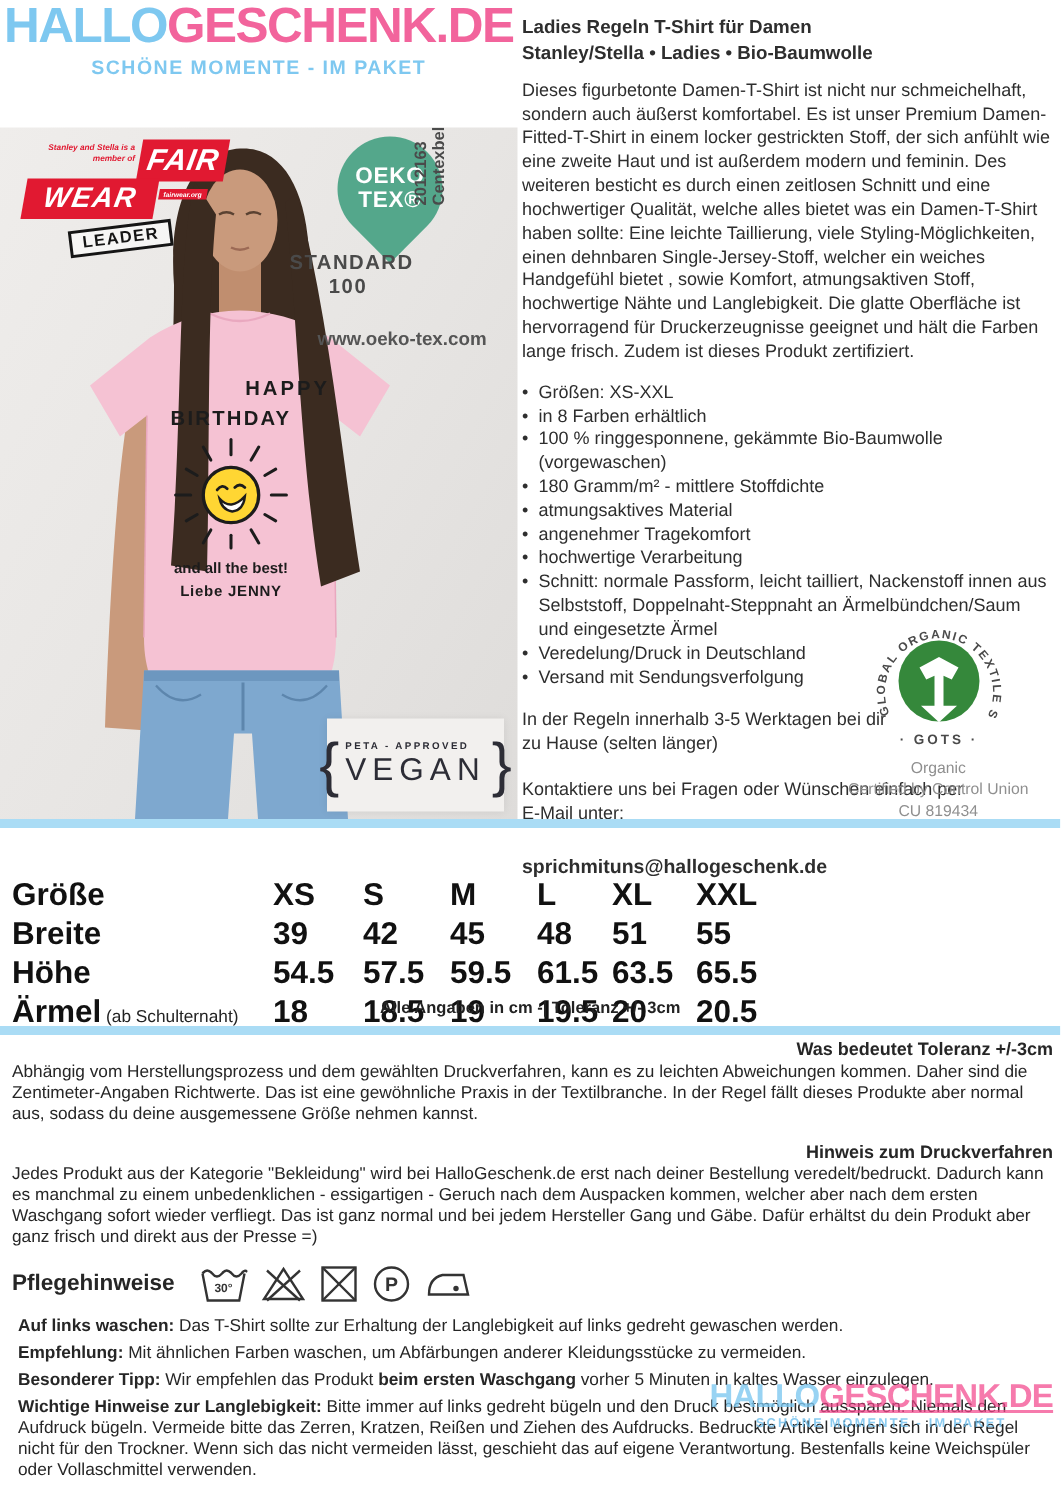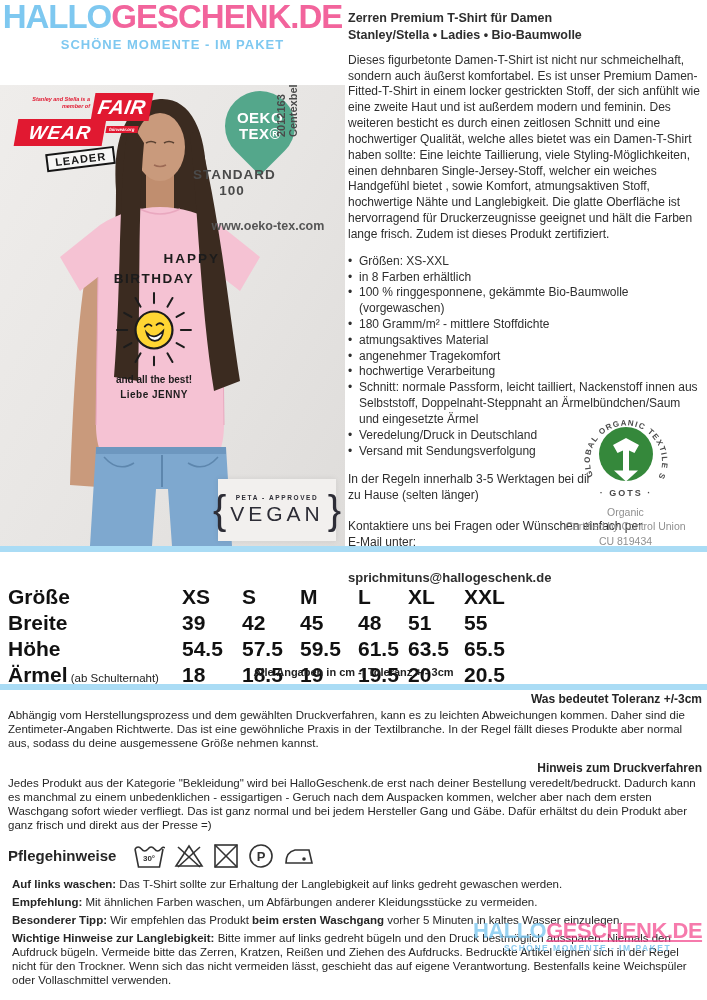--- a/index.html
+++ b/index.html
@@ -60,21 +60,21 @@
                      align-items:center; justify-content:center; color:#fff; font-weight:800; font-size:15px; line-height:1.05; letter-spacing:.5px; }
   .oeko-standard { position:absolute; left:0px; top:78px; width:78px; text-align:center; color:#4a4a4a; font-weight:700; font-size:13.5px; line-height:1.15; letter-spacing:1px; }
   .oeko-cert { position:absolute; left:82px; top:48px; color:#4a4a4a; font-weight:700; font-size:11px; line-height:1.1;
                transform:rotate(-90deg); transform-origin:left top; white-space:nowrap; }
   .oeko-url { position:absolute; left:0px; top:130px; width:150px; text-align:center; color:#555; font-weight:700; font-size:12.5px; }
 
   
   .vegan { position:absolute; left:218px; top:394px; width:118px; height:62px; background:#f2f0ee;
            display:flex; align-items:center; justify-content:center; color:#2d2d36; box-shadow:0 0 6px rgba(0,0,0,.08); }
   .vegan-brace { font-size:40px; font-weight:300; line-height:1; color:#2d2d36; }
-  .vegan-mid { text-align:center; margin:0 4px; }
+  .vegan-mid { text-align:left; margin:0 4px; }
   .vegan-approved { font-size:6.5px; font-weight:700; letter-spacing:1.6px; }
   .vegan-word { font-size:21px; font-weight:400; letter-spacing:4px; margin-top:1px; }
 
   
   .divider { position:absolute; left:0; width:707px; height:6px; background:#aadcf5; }
   .div1 { top:546px; }
   .div2 { top:684px; }
 
   
   .size-table { position:absolute; left:8px; top:584px; width:690px; border-collapse:collapse; }
@@ -109,21 +109,21 @@
 
 <div id="page">
 
   <div class="logo-block">
     <div class="logo-main"><span class="logo-blue">HALLO</span><span class="logo-pink">GESCHENK</span><span class="logo-pink">.DE</span></div>
     <div class="logo-tagline">SCHÖNE MOMENTE - IM PAKET</div>
   </div>
 
   <div class="right-col">
     <div class="prod-title">
-      <div>Zerren Premium T-Shirt für Damen</div>
+      <div>Ladies Regeln T-Shirt für Damen</div>
       <div>Stanley/Stella • Ladies • Bio-Baumwolle</div>
     </div>
     <p class="desc">Dieses figurbetonte Damen-T-Shirt ist nicht nur schmeichelhaft, sondern auch äußerst komfortabel. Es ist unser Premium Damen-Fitted-T-Shirt in einem locker gestrickten Stoff, der sich anfühlt wie eine zweite Haut und ist außerdem modern und feminin. Des weiteren besticht es durch einen zeitlosen Schnitt und eine hochwertiger Qualität, welche alles bietet was ein Damen-T-Shirt haben sollte: Eine leichte Taillierung, viele Styling-Möglichkeiten, einen dehnbaren Single-Jersey-Stoff, welcher ein weiches Handgefühl bietet , sowie Komfort, atmungsaktiven Stoff, hochwertige Nähte und Langlebigkeit. Die glatte Oberfläche ist hervorragend für Druckerzeugnisse geeignet und hält die Farben lange frisch. Zudem ist dieses Produkt zertifiziert.</p>
     <ul class="bullets">
       <li>Größen: XS-XXL</li>
       <li>in 8 Farben erhältlich</li>
       <li>100 % ringgesponnene, gekämmte Bio-Baumwolle (vorgewaschen)</li>
       <li>180 Gramm/m² - mittlere Stoffdichte</li>
       <li>atmungsaktives Material</li>
       <li>angenehmer Tragekomfort</li>

